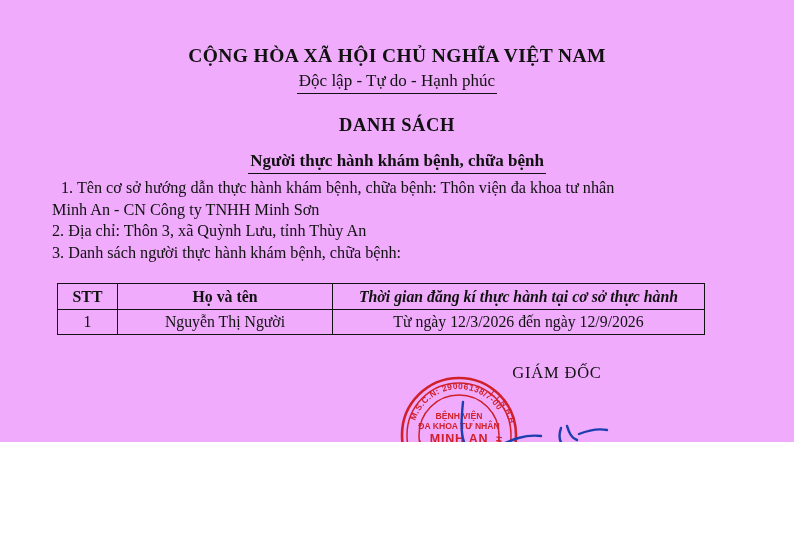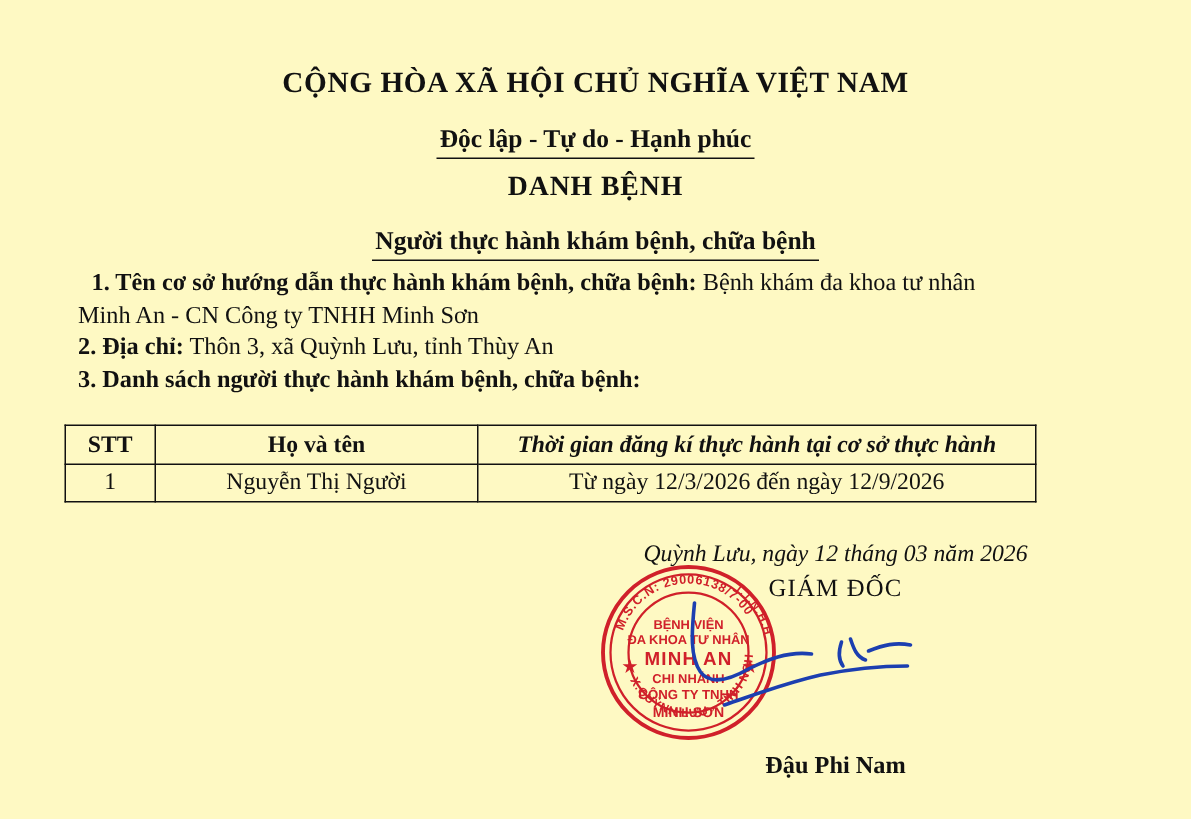--- a/index.html
+++ b/index.html
@@ -8,22 +8,22 @@
     padding: 0;
     background: #ffffff;
   }
   body {
     font-family: "Liberation Serif", "DejaVu Serif", serif;
     color: #111111;
   }
   #page {
     position: relative;
     width: 794px;
-    height: 546px;
-    background: #fef9c3;
+    height: 442px;
+    background: #f0abfc;
     overflow: hidden;
   }
 
   
   .natl-block {
     position: absolute;
     left: 0;
     top: 44px;
     width: 794px;
     text-align: center;
@@ -34,24 +34,23 @@
     letter-spacing: 0.4px;
     line-height: 1.25;
   }
   .natl-line2-wrap {
     margin-top: 2px;
     line-height: 1.25;
   }
   .natl-line2 {
     display: inline-block;
     font-size: 17px;
-    font-weight: bold;
+    font-weight: normal;
     border-bottom: 1.4px solid #111111;
     padding: 0 2px 1px 2px;
-    margin-top: 12px;
   }
 
   
   .title-block {
     position: absolute;
     left: 0;
     top: 113px;
     width: 794px;
     text-align: center;
   }
@@ -82,31 +81,31 @@
     font-size: 16.2px;
     line-height: 21.5px;
   }
   .para {
     margin: 0;
   }
   .para.indent {
     text-indent: 9px;
   }
   .lbl {
-    font-weight: bold;
+    font-weight: normal;
     margin-top: 36px;
   }
   .val {
     font-weight: normal;
   }
 
   
   .table-wrap {
     position: absolute;
-    left: 43px;
+    left: 57px;
     top: 283px;
     width: 648px;
   }
   table.list {
     border-collapse: collapse;
     width: 100%;
     table-layout: fixed;
   }
   table.list th,
   table.list td {
@@ -182,29 +181,29 @@
 <div id="page">
 
   <div class="natl-block">
     <div class="natl-line1">CỘNG HÒA XÃ HỘI CHỦ NGHĨA VIỆT NAM</div>
     <div class="natl-line2-wrap">
       <span class="natl-line2">Độc lập - Tự do - Hạnh phúc</span>
     </div>
   </div>
 
   <div class="title-block">
-    <div class="title-main">DANH BỆNH</div>
+    <div class="title-main">DANH SÁCH</div>
     <div class="title-sub-wrap">
       <span class="title-sub">Người thực hành khám bệnh, chữa bệnh</span>
     </div>
   </div>
 
   <div class="body-block">
     <p class="para indent">
-      <span class="lbl">1. Tên cơ sở hướng dẫn thực hành khám bệnh, chữa bệnh:</span><span class="val"> Bệnh khám đa khoa tư nhân</span>
+      <span class="lbl">1. Tên cơ sở hướng dẫn thực hành khám bệnh, chữa bệnh:</span><span class="val"> Thôn viện đa khoa tư nhân</span>
     </p>
     <p class="para">Minh An - CN Công ty TNHH Minh Sơn</p>
     <p class="para">
       <span class="lbl">2. Địa chỉ:</span><span class="val"> Thôn 3, xã Quỳnh Lưu, tỉnh Thùy An</span>
     </p>
     <p class="para">
       <span class="lbl">3. Danh sách người thực hành khám bệnh, chữa bệnh:</span>
     </p>
   </div>
 
@@ -221,21 +220,20 @@
         <tr>
           <td>1</td>
           <td>Nguyễn Thị Người</td>
           <td>Từ ngày 12/3/2026 đến ngày 12/9/2026</td>
         </tr>
       </tbody>
     </table>
   </div>
 
   <div class="sign-block">
-    <div class="sign-date">Quỳnh Lưu, ngày 12 tháng 03 năm 2026</div>
     <div class="sign-role">GIÁM ĐỐC</div>
   </div>
 
   <svg class="seal" viewBox="0 0 120 120" xmlns="http://www.w3.org/2000/svg">
     <defs>
       <path id="arcTop" d="M 14,60 A 46,46 0 0 1 106,60"></path>
       <path id="arcBottom" d="M 17,60 A 43,43 0 0 0 103,60"></path>
       <path id="arcTopRight" d="M 60,8 A 52,52 0 0 1 112,60"></path>
     </defs>
     <g fill="none" stroke="#d0202a" stroke-width="2.6">

